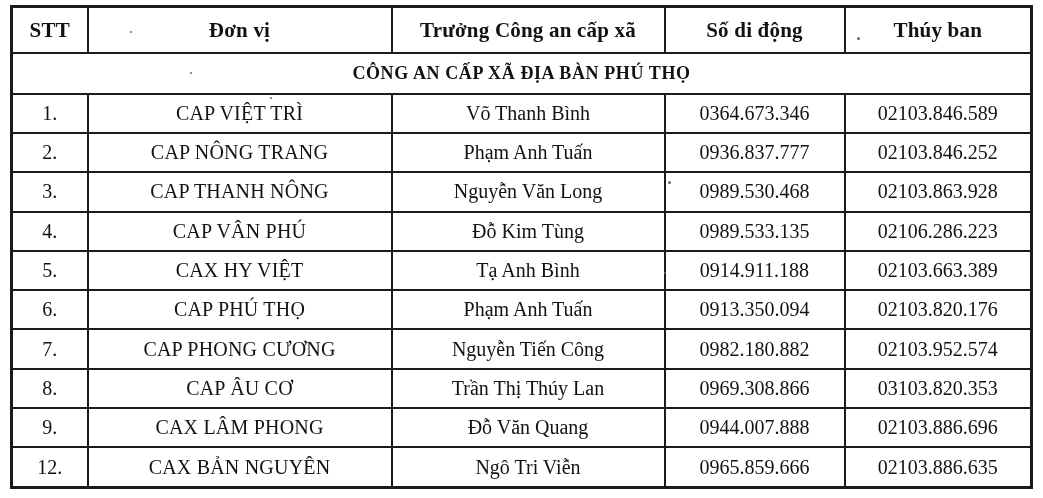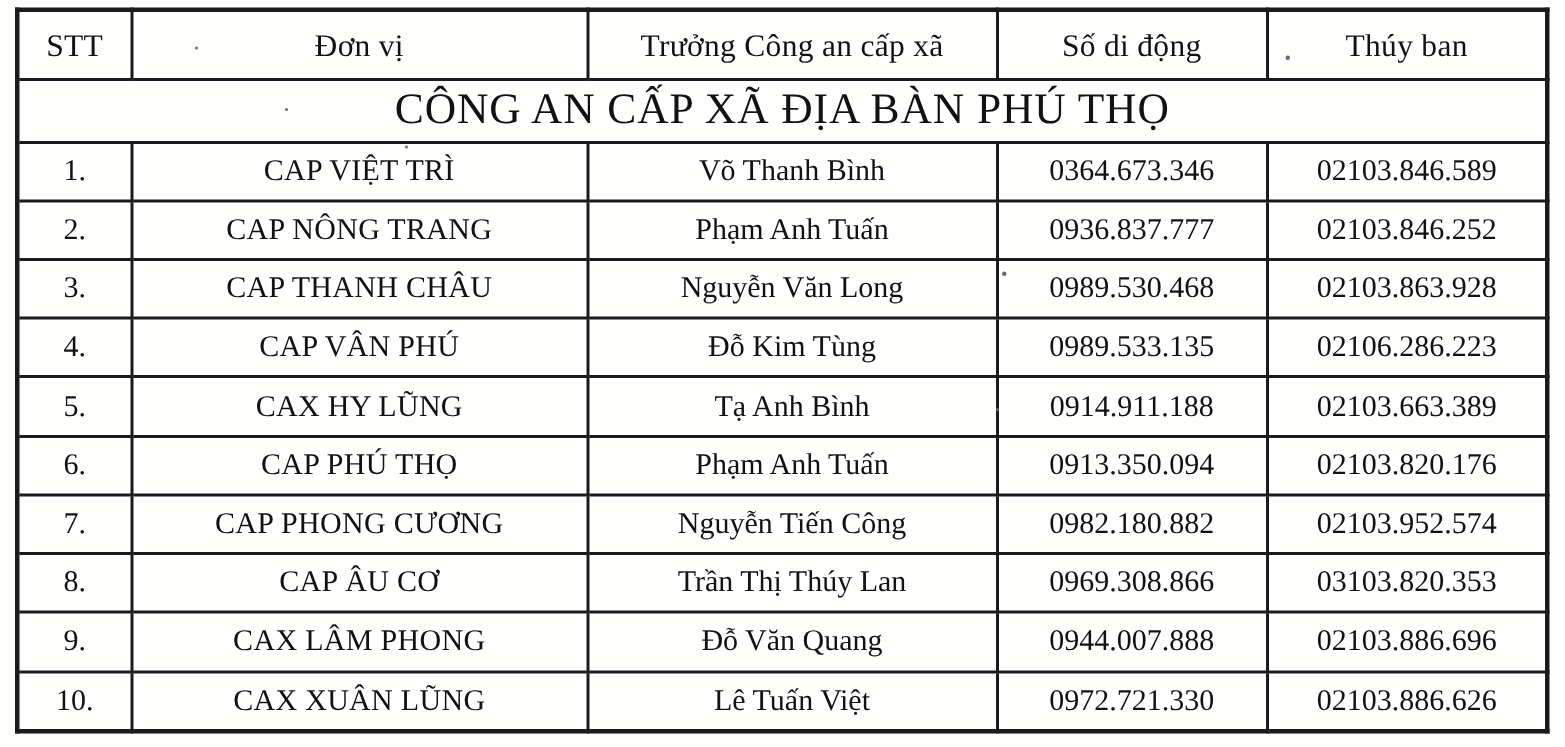--- a/index.html
+++ b/index.html
@@ -31,27 +31,27 @@
     border: 2px solid #1b1b1b;
     text-align: center;
     vertical-align: middle;
     color: #121212;
     padding: 0 2px;
     overflow: hidden;
     white-space: nowrap;
   }
   .header-row th {
     font-size: 21px;
-    font-weight: normal;
+    font-weight: bold;
     height: 44px;
     letter-spacing: 0.2px;
   }
   .section-row td {
-    font-size: 29px;
-    font-weight: normal;
+    font-size: 18px;
+    font-weight: bold;
     height: 32px;
     letter-spacing: 0.6px;
   }
   .data-row td {
     font-size: 20px;
     height: 31px;
   }
   .cell-unit { letter-spacing: 0.2px; }
   .dot {
     position: absolute;
@@ -95,35 +95,35 @@
       </tr>
       <tr class="data-row">
         <td>2.</td>
         <td class="cell-unit">CAP NÔNG TRANG</td>
         <td>Phạm Anh Tuấn</td>
         <td>0936.837.777</td>
         <td>02103.846.252</td>
       </tr>
       <tr class="data-row">
         <td>3.</td>
-        <td class="cell-unit">CAP THANH CHÂU</td>
+        <td class="cell-unit">CAP THANH NÔNG</td>
         <td>Nguyễn Văn Long</td>
         <td>0989.530.468</td>
         <td>02103.863.928</td>
       </tr>
       <tr class="data-row">
         <td>4.</td>
         <td class="cell-unit">CAP VÂN PHÚ</td>
         <td>Đỗ Kim Tùng</td>
         <td>0989.533.135</td>
         <td>02106.286.223</td>
       </tr>
       <tr class="data-row">
         <td>5.</td>
-        <td class="cell-unit">CAX HY LŨNG</td>
+        <td class="cell-unit">CAX HY VIỆT</td>
         <td>Tạ Anh Bình</td>
         <td>0914.911.188</td>
         <td>02103.663.389</td>
       </tr>
       <tr class="data-row">
         <td>6.</td>
         <td class="cell-unit">CAP PHÚ THỌ</td>
         <td>Phạm Anh Tuấn</td>
         <td>0913.350.094</td>
         <td>02103.820.176</td>
@@ -143,25 +143,25 @@
         <td>03103.820.353</td>
       </tr>
       <tr class="data-row">
         <td>9.</td>
         <td class="cell-unit">CAX LÂM PHONG</td>
         <td>Đỗ Văn Quang</td>
         <td>0944.007.888</td>
         <td>02103.886.696</td>
       </tr>
       <tr class="data-row">
-        <td>10.</td>
-        <td class="cell-unit">CAX XUÂN LŨNG</td>
-        <td>Lê Tuấn Việt</td>
-        <td>0972.721.330</td>
-        <td>02103.886.626</td>
+        <td>12.</td>
+        <td class="cell-unit">CAX BẢN NGUYÊN</td>
+        <td>Ngô Tri Viễn</td>
+        <td>0965.859.666</td>
+        <td>02103.886.635</td>
       </tr>
     </tbody>
   </table>
 
   <span class="dot" style="left:857px; top:37px;"></span>
   <span class="dot" style="left:130px; top:31px; width:2px; height:2px;"></span>
   <span class="dot" style="left:190px; top:72px; width:2px; height:2px;"></span>
   <span class="dot" style="left:270px; top:97px; width:2px; height:2px;"></span>
   <span class="dot" style="left:668px; top:181px;"></span>
   <span class="dot" style="left:664px; top:272px; width:2px; height:2px;"></span>

